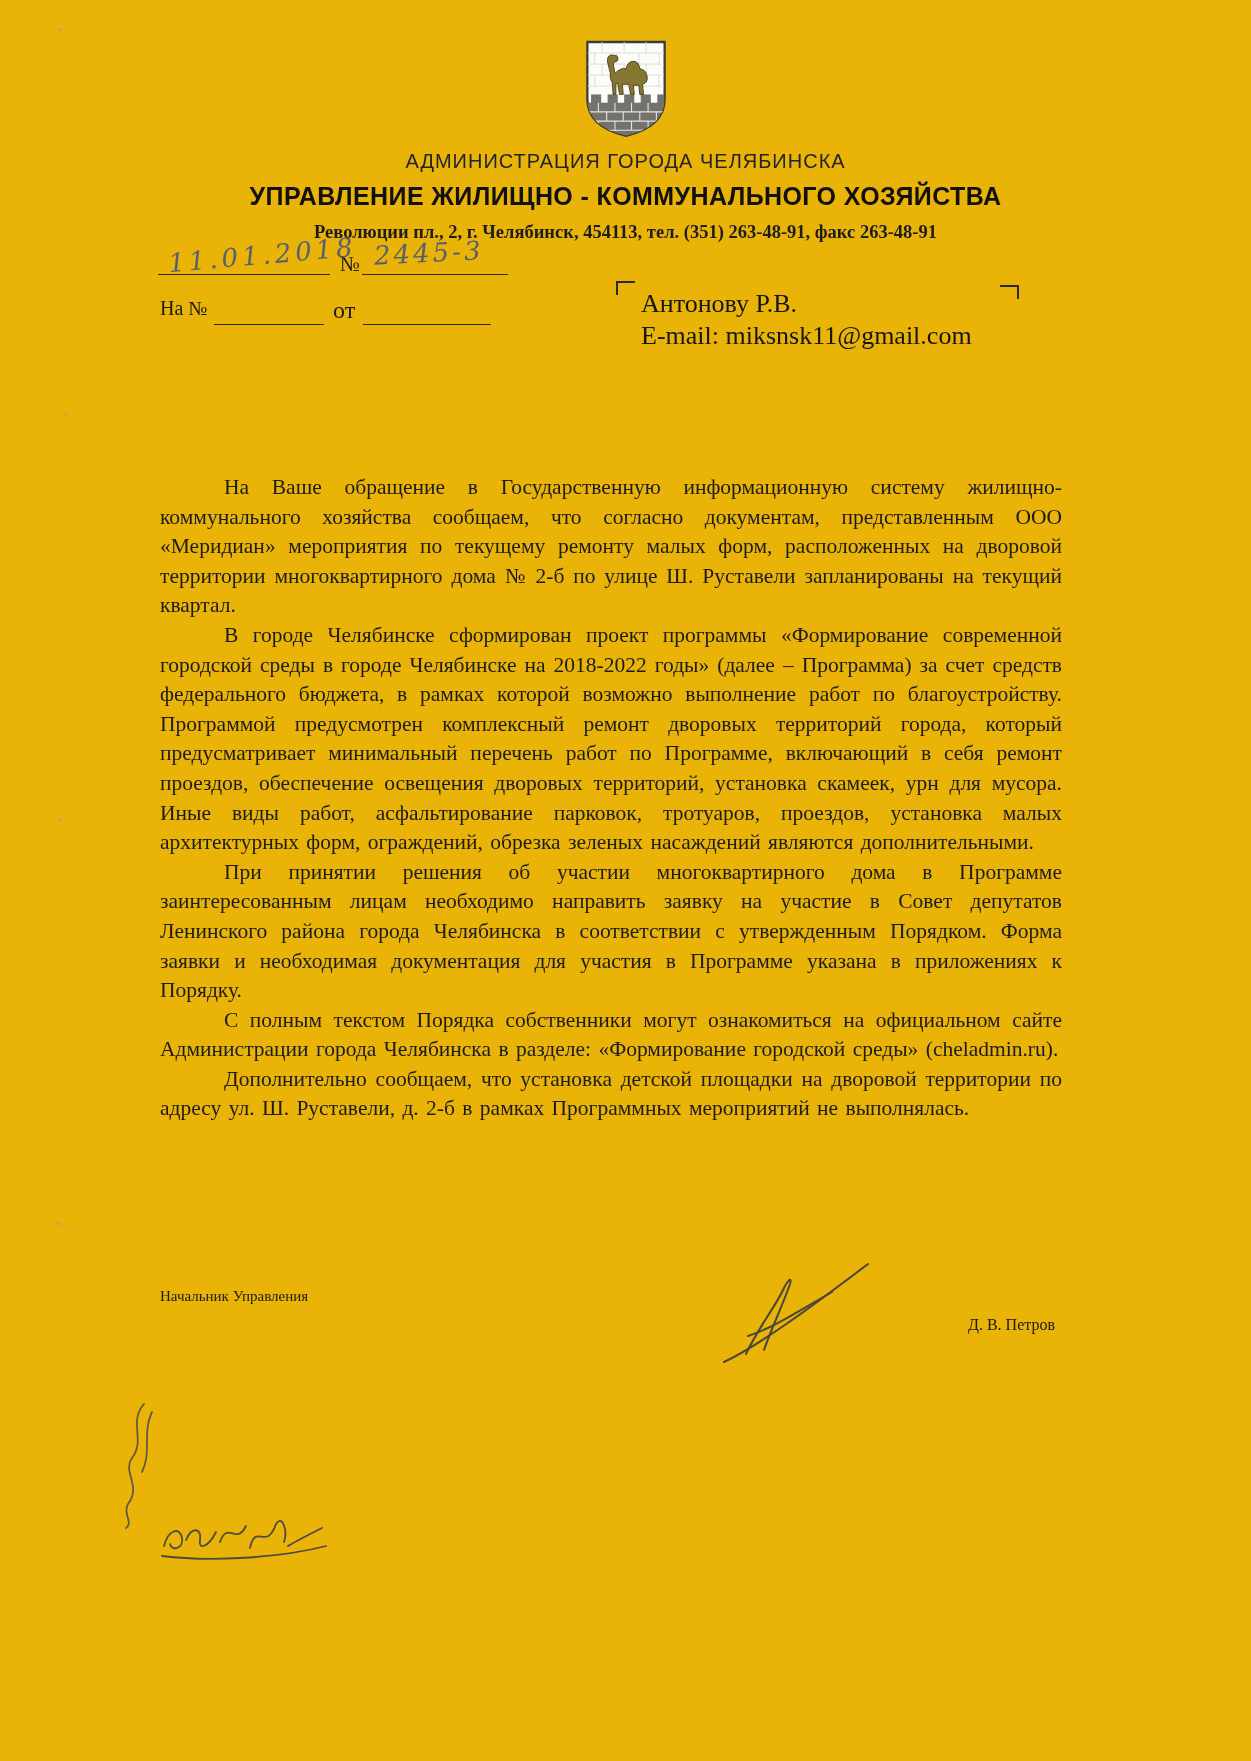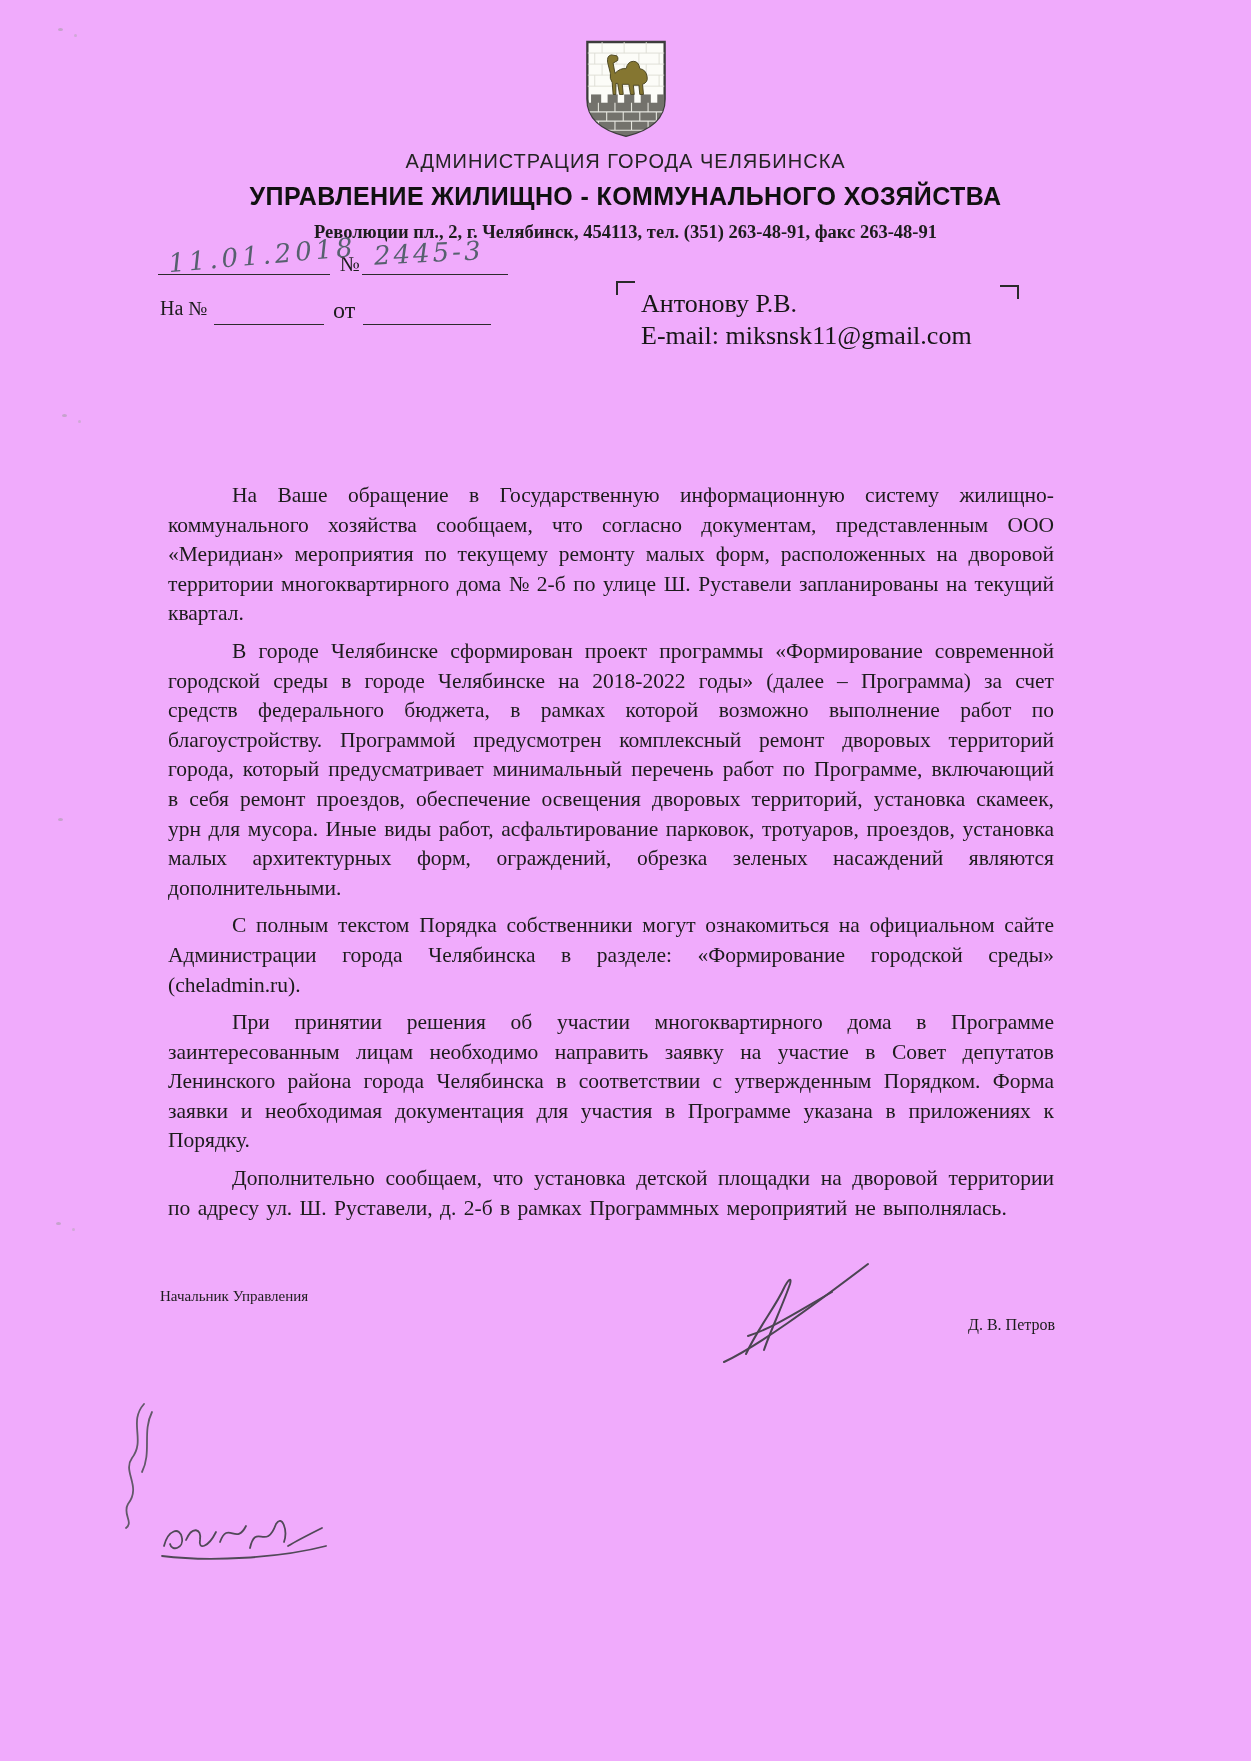--- a/index.html
+++ b/index.html
@@ -1,19 +1,19 @@
 <!DOCTYPE html>
 <html><head>
 <meta charset="utf-8">
 <style>
   html,body{margin:0;padding:0;background:#ffffff;}
   .page{
     position:relative;
     width:1251px;height:1761px;
-    background:#f0abfc;
+    background:#eab308;
     font-family:"Liberation Serif",serif;
     color:#1c1c1c;
     overflow:hidden;
   }
   
   .header{position:absolute;top:38px;left:0;width:100%;text-align:center;}
   .emblem{display:inline-block;width:92px;height:100px;}
   .org-top{margin-top:8px;font-family:"Liberation Sans",sans-serif;font-size:20px;letter-spacing:1px;color:#242424;}
   .org-main{margin-top:9px;font-family:"Liberation Sans",sans-serif;font-weight:bold;font-size:25px;letter-spacing:.4px;color:#111;}
   .org-address{margin-top:11px;font-size:18.5px;color:#1d1d1d;font-weight:bold;}
@@ -30,21 +30,21 @@
   .ot-label{position:absolute;left:333px;top:297px;font-size:24px;}
   .u-ot{left:363px;top:324px;width:128px;}
   
   .corner{position:absolute;width:17px;height:12px;}
   .corner-tl{left:616px;top:281px;border-top:2px solid #2a2a2a;border-left:2px solid #2a2a2a;}
   .corner-tr{left:1000px;top:285px;border-top:2px solid #2a2a2a;border-right:2px solid #2a2a2a;}
   .recipient{position:absolute;left:641px;top:288px;font-size:26px;line-height:32px;color:#161616;}
   
   .salutation{position:absolute;left:160px;top:425px;width:902px;text-align:center;font-size:22px;}
   .body-text{position:absolute;left:160px;top:473px;width:902px;font-size:21.5px;line-height:29.6px;text-align:justify;}
-  .body-text p{margin:8px;text-indent:64px;word-spacing:2px;}
+  .body-text p{margin:0;text-indent:64px;word-spacing:2px;}
   
   .signoff-position{position:absolute;left:160px;top:1288px;font-size:15px;font-family:Liberation Serif, serif;}
   .signoff-name{position:absolute;right:196px;top:1288px;font-size:16px;margin-top:28px;}
   .director-signature{position:absolute;left:718px;top:1258px;width:170px;height:110px;}
   
   .executors{position:absolute;left:160px;top:1418px;font-size:17.5px;line-height:24.5px;color:#202020;}
   .margin-scribble{position:absolute;left:116px;top:1400px;width:44px;height:132px;}
   .executor-signature{position:absolute;left:158px;top:1512px;width:172px;height:52px;}
   
   .speck{position:absolute;width:5px;height:3px;background:#9b9b9b;border-radius:50%;opacity:.5;}
@@ -108,22 +108,22 @@
   <div class="corner corner-tr"></div>
   <div class="recipient">
     <div>Антонову Р.В.</div>
     <div>E-mail: miksnsk11@gmail.com</div>
   </div>
 
 
   <div class="body-text">
     <p>На Ваше обращение в Государственную информационную систему жилищно-коммунального хозяйства сообщаем, что согласно документам, представленным ООО «Меридиан» мероприятия по текущему ремонту малых форм, расположенных на дворовой территории многоквартирного дома № 2-б по улице Ш. Руставели запланированы на текущий квартал.</p>
     <p>В городе Челябинске сформирован проект программы «Формирование современной городской среды в городе Челябинске на 2018-2022 годы» (далее – Программа) за счет средств федерального бюджета, в рамках которой возможно выполнение работ по благоустройству. Программой предусмотрен комплексный ремонт дворовых территорий города, который предусматривает минимальный перечень работ по Программе, включающий в себя ремонт проездов, обеспечение освещения дворовых территорий, установка скамеек, урн для мусора. Иные виды работ, асфальтирование парковок, тротуаров, проездов, установка малых архитектурных форм, ограждений, обрезка зеленых насаждений являются дополнительными.</p>
+    <p>При принятии решения об участии многоквартирного дома в Программе заинтересованным лицам необходимо направить заявку на участие в Совет депутатов Ленинского района города Челябинска в соответствии с утвержденным Порядком. Форма заявки и необходимая документация для участия в Программе указана в приложениях к Порядку.</p>
     <p>С полным текстом Порядка собственники могут ознакомиться на официальном сайте Администрации города Челябинска в разделе: «Формирование городской среды» (cheladmin.ru).</p>
-    <p>При принятии решения об участии многоквартирного дома в Программе заинтересованным лицам необходимо направить заявку на участие в Совет депутатов Ленинского района города Челябинска в соответствии с утвержденным Порядком. Форма заявки и необходимая документация для участия в Программе указана в приложениях к Порядку.</p>
     <p>Дополнительно сообщаем, что установка детской площадки на дворовой территории по адресу ул. Ш. Руставели, д. 2-б в рамках Программных мероприятий не выполнялась.</p>
   </div>
 
   <div class="signoff-position">Начальник Управления</div>
   <div class="signoff-name">Д. В. Петров</div>
   <span class="director-signature">
     <svg viewBox="0 0 170 110" width="170" height="110" xmlns="http://www.w3.org/2000/svg">
       <g fill="none" stroke="#3a3a40" stroke-width="2" stroke-linecap="round" opacity="0.9">
         <path d="M28 96 C 40 70, 58 48, 66 30 C 70 22, 74 18, 72 26 C 66 44, 52 74, 46 92"></path>
         <path d="M6 104 C 40 88, 92 50, 150 6"></path>

